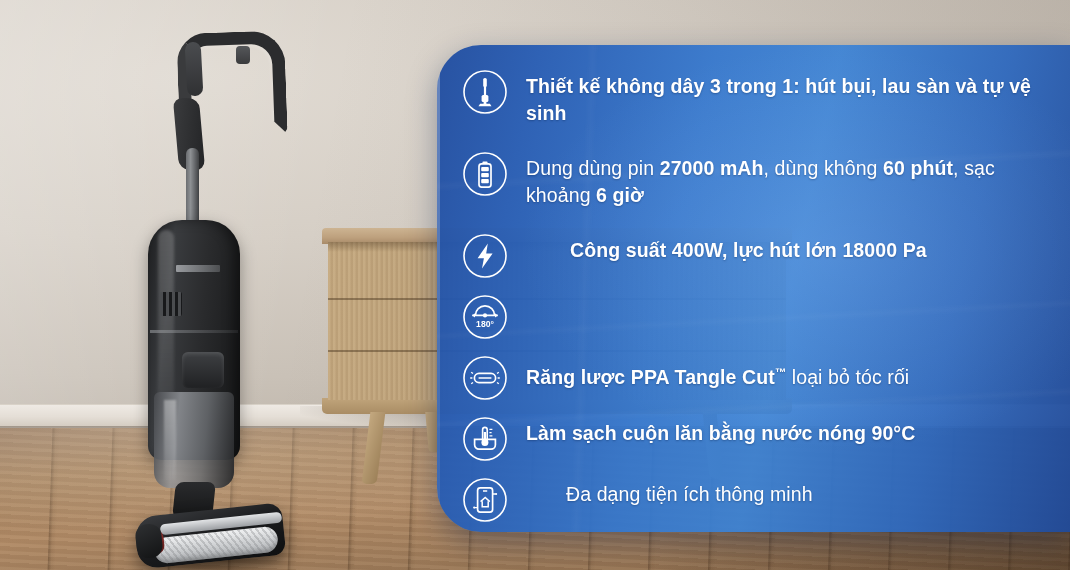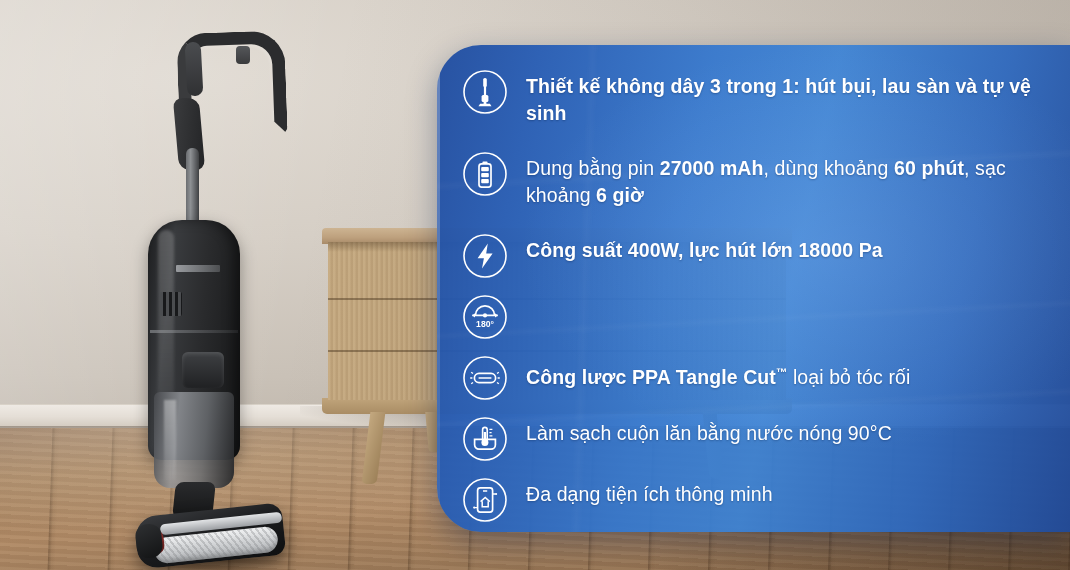--- a/index.html
+++ b/index.html
@@ -156,25 +156,25 @@
   .row .ic{flex:0 0 auto;width:46px;height:46px;margin-right:18px;margin-top:2px;}
   .row .ic svg{display:block;width:46px;height:46px;}
   .row .tx{flex:1 1 auto;color:#ffffff;font-size:19.5px;line-height:27px;
         letter-spacing:.1px;padding-top:6px;text-shadow:0 1px 2px rgba(10,32,72,.35);}
   .row .tx b{font-weight:700;}
   .row.bold .tx{font-weight:700;}
   .row .tx sup{font-size:.58em;vertical-align:super;font-weight:700;}
 
   .r1{height:78px;}
   .r2{height:78px;}
-  .r3{height:57px;}
+  .r3{height:57px;gap:44px;}
   .r4{height:57px;}
   .r5{height:57px;}
-  .r6{height:57px;}
-  .r7{height:57px;}
+  .r6{height:57px;font-weight:bold;}
+  .r7{height:57px;gap:40px;}
 </style>
 </head>
 <body>
 
 <div class="scene">
 
   <div class="wall"></div>
   <div class="wall-shade"></div>
   <div class="baseboard"></div>
   <div class="baseboard-shadow"></div>
@@ -246,21 +246,21 @@
         <div class="ic">
           <svg viewBox="0 0 46 46" fill="none" stroke="#fff" stroke-width="1.5">
             <circle cx="23" cy="23" r="21" stroke-width="1.6"></circle>
             <rect x="20.4" y="10.4" width="5.2" height="2.4" rx="1" fill="#fff" stroke="none"></rect>
             <rect x="17" y="12.8" width="12" height="23.4" rx="2.6" stroke-width="1.7"></rect>
             <rect x="19.2" y="16" width="7.6" height="4.2" rx="1" fill="#fff" stroke="none"></rect>
             <rect x="19.2" y="22" width="7.6" height="4.2" rx="1" fill="#fff" stroke="none"></rect>
             <rect x="19.2" y="28" width="7.6" height="4.2" rx="1" fill="#fff" stroke="none"></rect>
           </svg>
         </div>
-        <div class="tx"><span>Dung bằng pin </span><b>27000 mAh</b><span>, dùng khoảng </span><b>60 phút</b><span>, sạc khoảng </span><b>6 giờ</b></div>
+        <div class="tx"><span>Dung dùng pin </span><b>27000 mAh</b><span>, dùng không </span><b>60 phút</b><span>, sạc khoảng </span><b>6 giờ</b></div>
       </div>
 
       <div class="row r3 bold">
         <div class="ic">
           <svg viewBox="0 0 46 46" fill="none" stroke="#fff" stroke-width="1.5">
             <circle cx="23" cy="23" r="21" stroke-width="1.6"></circle>
             <path d="M25.8 10.5 15.6 25.2h6.3L20 35.6l10.6-15.1h-6.4z" fill="#fff" stroke="none"></path>
           </svg>
         </div>
         <div class="tx"><span>Công suất 400W, lực hút lớn 18000 Pa</span></div>
@@ -287,21 +287,21 @@
             <rect x="12.4" y="18.4" width="21.2" height="9.2" rx="4.6" stroke-width="1.7"></rect>
             <line x1="16.6" y1="23" x2="29.4" y2="23" stroke-width="1.4"></line>
             <line x1="11" y1="18.6" x2="9.2" y2="17.2" stroke-width="1.3"></line>
             <line x1="10.4" y1="23" x2="8.2" y2="23" stroke-width="1.3"></line>
             <line x1="11" y1="27.4" x2="9.2" y2="28.8" stroke-width="1.3"></line>
             <line x1="35" y1="18.6" x2="36.8" y2="17.2" stroke-width="1.3"></line>
             <line x1="35.6" y1="23" x2="37.8" y2="23" stroke-width="1.3"></line>
             <line x1="35" y1="27.4" x2="36.8" y2="28.8" stroke-width="1.3"></line>
           </svg>
         </div>
-        <div class="tx"><b>Công lược PPA Tangle Cut</b><sup>™</sup><span> loại bỏ tóc rối</span></div>
+        <div class="tx"><b>Răng lược PPA Tangle Cut</b><sup>™</sup><span> loại bỏ tóc rối</span></div>
       </div>
 
       <div class="row r6">
         <div class="ic">
           <svg viewBox="0 0 46 46" fill="none" stroke="#fff" stroke-width="1.5">
             <circle cx="23" cy="23" r="21" stroke-width="1.6"></circle>
             <path d="M12.6 23.4h20.8v5.4a4.4 4.4 0 0 1-4.4 4.4H17a4.4 4.4 0 0 1-4.4-4.4z" stroke-width="1.7"></path>
             <rect x="20.6" y="11.4" width="4.6" height="15" rx="2.3" stroke-width="1.6"></rect>
             <circle cx="22.9" cy="26.6" r="3.5" fill="#fff" stroke="none"></circle>
             <rect x="21.8" y="16" width="2.2" height="11" fill="#fff" stroke="none"></rect>

